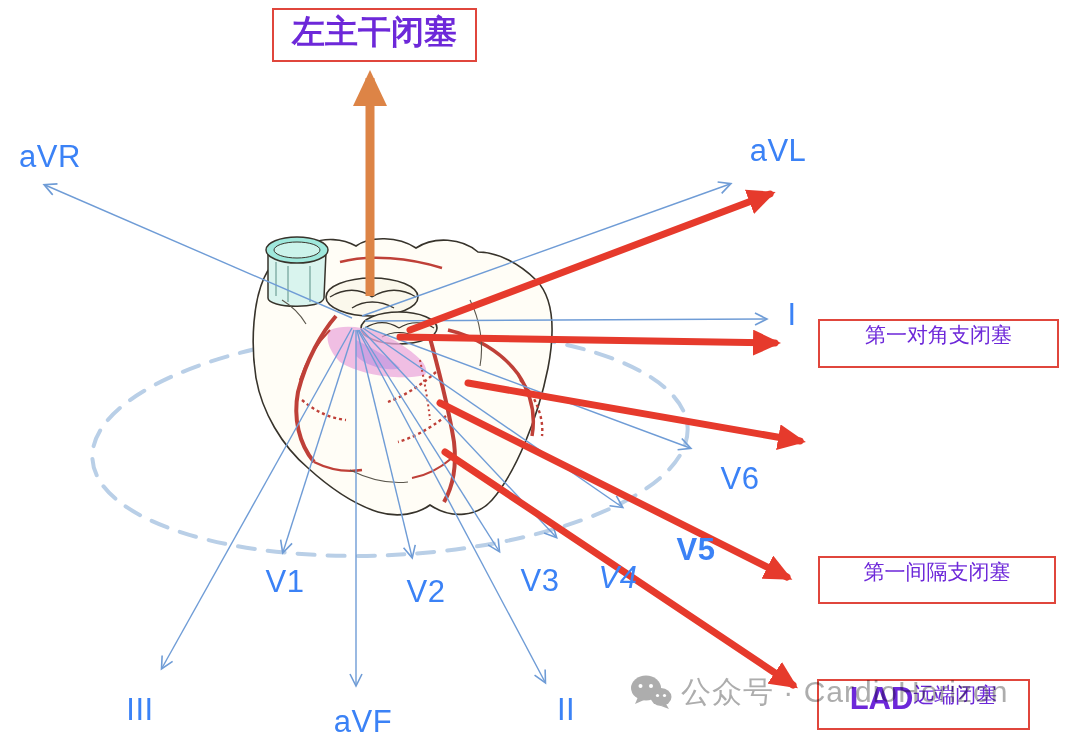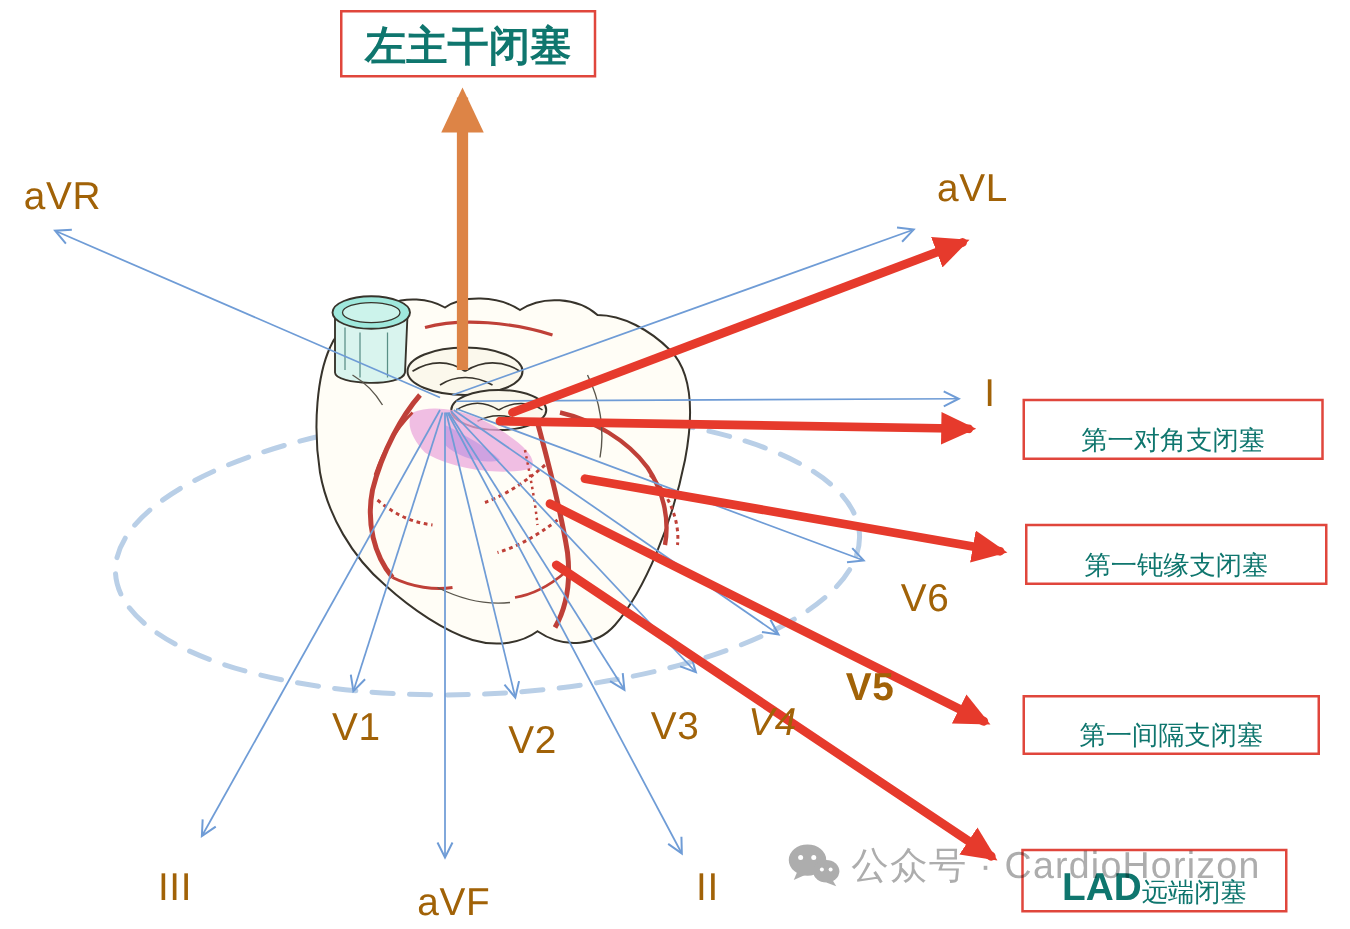--- a/index.html
+++ b/index.html
@@ -3,23 +3,23 @@
 <meta charset="utf-8">
 <style>
   html,body{margin:0;padding:0;background:#fff;}
   #stage{position:relative;width:1080px;height:743px;background:#ffffff;overflow:hidden;
          font-family:"Liberation Sans",sans-serif;}
   #diagram-svg{position:absolute;left:0;top:0;z-index:1;}
   #labels,#boxes{position:absolute;left:0;top:0;width:100%;height:100%;pointer-events:none;}
   #labels{z-index:2;}
   #boxes{z-index:3;}
   .lead-label{position:absolute;transform:translate(-50%,-50%);
-    font-size:31px;color:#a16207;letter-spacing:.5px;white-space:nowrap;}
-  .occ-box{position:absolute;background:#ffffff;display:flex;align-items:flex-end;
-    justify-content:center;white-space:nowrap;color:#0f766e;box-sizing:border-box;}
+    font-size:31px;color:#3b82f6;letter-spacing:.5px;white-space:nowrap;}
+  .occ-box{position:absolute;background:#ffffff;display:flex;align-items:flex-start;
+    justify-content:center;white-space:nowrap;color:#6d28d9;box-sizing:border-box;}
   .cn-bold{font-family:"Liberation Sans",sans-serif;font-weight:700;font-size:33px;}
   .sans{font-family:"Liberation Sans",sans-serif;font-size:29px;}
   .sans-bold{font-family:"Liberation Sans",sans-serif;font-weight:800;font-size:31px;}
   .cn-serif{font-family:Liberation Sans, sans-serif;font-size:21px;}
   #watermark{position:absolute;left:630px;top:672px;z-index:6;display:flex;align-items:center;
     gap:9px;mix-blend-mode:multiply;pointer-events:none;text-align:right;}
   #watermark .wm-text{font-size:30px;color:#adadad;letter-spacing:1px;white-space:nowrap;}
 </style>
 </head>
 <body>
@@ -119,23 +119,20 @@
       <div class="lead-label" style="left: 363px; top: 722px;">aVF</div>
       <div class="lead-label" style="left: 566px; top: 710px;">II</div>
     </div>
   <div id="boxes">
       <div class="occ-box" style="left: 272px; top: 8px; width: 205px; height: 54px; border: 2.5px solid rgb(224, 70, 60);">
         <span class="cn-bold">左主干闭塞</span>
       </div>
       <div class="occ-box" style="left: 818px; top: 319px; width: 241px; height: 49px; border: 2.5px solid rgb(224, 70, 60);">
         <span class="cn-serif">第一对角支闭塞</span>
       </div>
-      <div class="occ-box" style="left: 820px; top: 419px; width: 242px; height: 49px; border: 2.5px solid rgb(224, 70, 60);">
-        <span class="cn-serif">第一钝缘支闭塞</span>
-      </div>
       <div class="occ-box" style="left: 818px; top: 556px; width: 238px; height: 48px; border: 2.5px solid rgb(224, 70, 60);">
         <span class="cn-serif">第一间隔支闭塞</span>
       </div>
       <div class="occ-box" style="left: 817px; top: 679px; width: 213px; height: 51px; border: 2.5px solid rgb(224, 70, 60);">
         <span class="sans-bold">LAD</span>
         <span class="cn-serif">远端闭塞</span>
       </div>
     </div>
 
   <div id="watermark">

